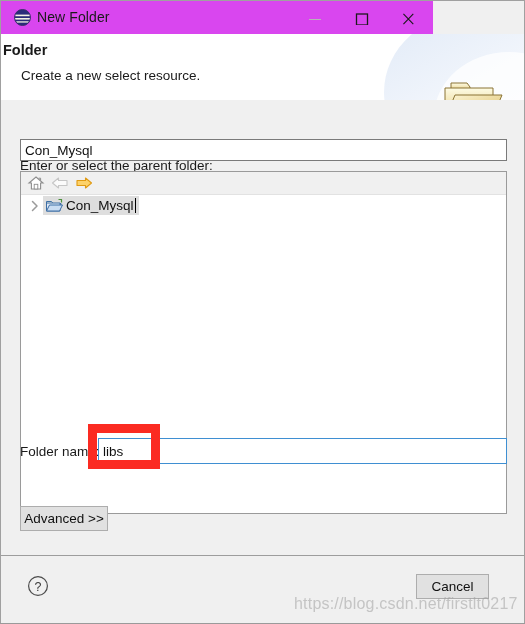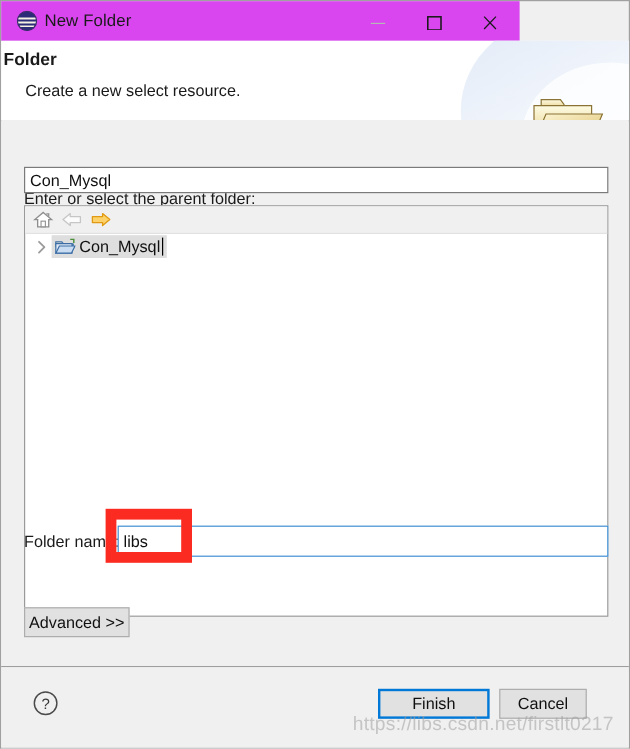--- a/index.html
+++ b/index.html
@@ -428,19 +428,18 @@
   </div>
 
   <div id="footer-rule"></div>
   <div id="footer">
     <span id="help-button">
       <svg width="22" height="22" viewBox="0 0 22 22">
         <circle cx="11" cy="11" r="9.4" fill="none" stroke="#4a4a4a" stroke-width="1.2"></circle>
         <text x="11" y="15.6" text-anchor="middle" font-family="Liberation Sans, sans-serif" font-size="12.5" fill="#3a3a3a">?</text>
       </svg>
     </span>
-    <div class="dlg-btn" id="finish-button">Finish</div>
     <div class="dlg-btn" id="cancel-button">Cancel</div>
   </div>
 
-  <div id="watermark">https://libs.csdn.net/firstlt0217</div>
+  <div id="watermark">https://blog.csdn.net/firstlt0217</div>
 
 </div>
 
 </body></html>

